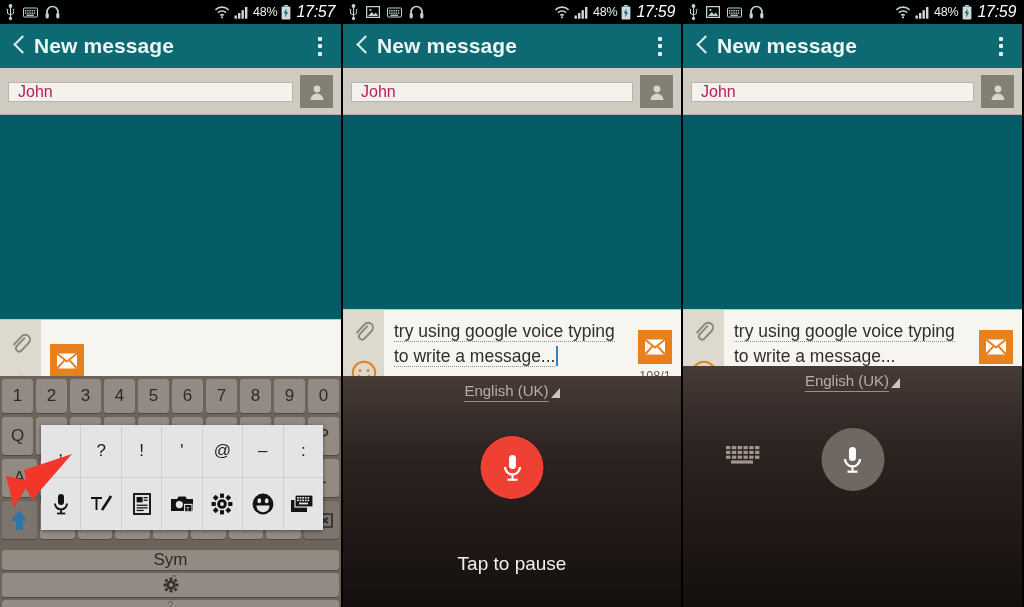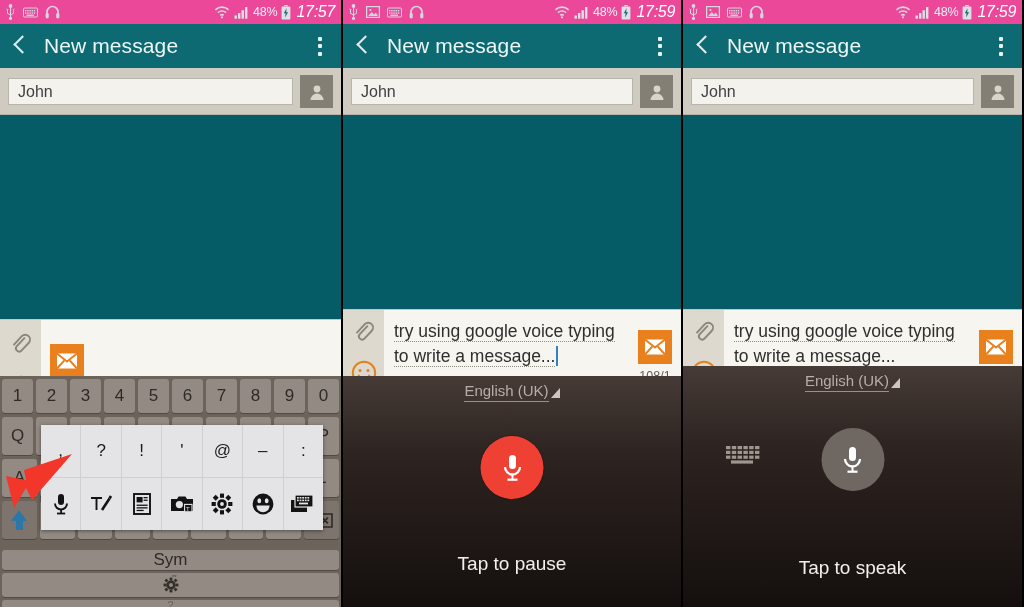--- a/index.html
+++ b/index.html
@@ -10,21 +10,21 @@
     overflow: hidden;
   }
   .tri { display: flex; width: 1024px; height: 607px; }
   .panel { position: relative; height: 607px; overflow: hidden; background: #065c66; }
   .p1 { width: 341px; }
   .p2 { width: 342px; border-left: 2px solid #000; border-right: 2px solid #000; }
   .p3 { width: 339px; }
 
   
   .statusbar {
-    height: 24px; background: #ec4899;
+    height: 24px; background: #000000;
     display: flex; align-items: center;
     padding: 0 6px 0 5px; position: relative; z-index: 5;
   }
   .sb-left { display: flex; align-items: center; gap: 7px; }
   .sb-right { margin-left: auto; display: flex; align-items: center; gap: 4px; }
   .sb-ico { display: block; opacity: .93; }
   .sb-batt { font-size: 12.5px; color: #e9f2f2; letter-spacing: -.2px; }
   .sb-time { font-size: 16px; color: #fff; letter-spacing: -.3px; padding-left: 1px; font-style: italic; }
 
   
@@ -36,37 +36,37 @@
   .back-chevron {
     width: 22px; height: 26px; position: relative; flex: 0 0 auto; cursor: pointer;
   }
   .back-chevron:before {
     content: ""; position: absolute; left: 6px; top: 5px;
     width: 11px; height: 11px;
     border-left: 2.5px solid #dfeced; border-bottom: 2.5px solid #dfeced;
     transform: rotate(45deg);
   }
   .appbar-title {
-    font-size: 21px; color: #eef6f6; font-weight: 400;
-    margin-left: 12px; letter-spacing: .1px; text-align: right;
+    font-size: 21px; color: #eef6f6; font-weight: 700;
+    margin-left: 2px; letter-spacing: .1px; text-align: right;
   }
   .overflow { margin-left: auto; width: 26px; display: flex; flex-direction: column;
     align-items: center; gap: 3.5px; cursor: pointer; padding: 6px 0; }
   .overflow i { display: block; width: 4px; height: 4px; background: #e6f1f2; border-radius: 1px; }
 
   
   .recip-row {
     background: #cfcbc0; padding: 7px 8px 6px 8px;
     display: flex; align-items: center; gap: 7px;
     border-bottom: 1px solid #b7b2a7; position: relative; z-index: 4;
   }
   .recip-input {
-    flex: 1 1 auto; height: 27px; background: #f4f2ec;
+    flex: 1 1 auto; height: 20px; background: #f4f2ec;
     border: 1px solid #b9b5aa; display: flex; align-items: center;
-    padding: 0 9px; font-size: 16px; color: #404040;
+    padding: 0 9px; font-size: 16px; color: #be185d;
   }
   .contact-btn {
     width: 33px; height: 33px; background: #847f74;
     display: flex; align-items: center; justify-content: center; cursor: pointer;
   }
 
   
   .convo { background: #065c66; }
   .p1 .convo { height: 204px; }
   .p2 .convo { height: 194px; }
@@ -785,17 +785,16 @@
           </svg>
       </div>
       <div class="mic-circle">
         <svg width="28" height="32" viewBox="0 0 28 32">
             <rect x="10.5" y="3" width="7" height="14" rx="3.5" fill="#fff"></rect>
             <path d="M6.5 15 a7.5 7.5 0 0 0 15 0" fill="none" stroke="#fff" stroke-width="2.3"></path>
             <rect x="13" y="22" width="2" height="5" fill="#fff"></rect>
             <rect x="9" y="26.6" width="10" height="2.2" fill="#fff"></rect>
           </svg>
       </div>
-      <div class="gvt-hint">Tap to speak</div>
     </div>
   </div>
 
 </div>
 
 </body></html>

